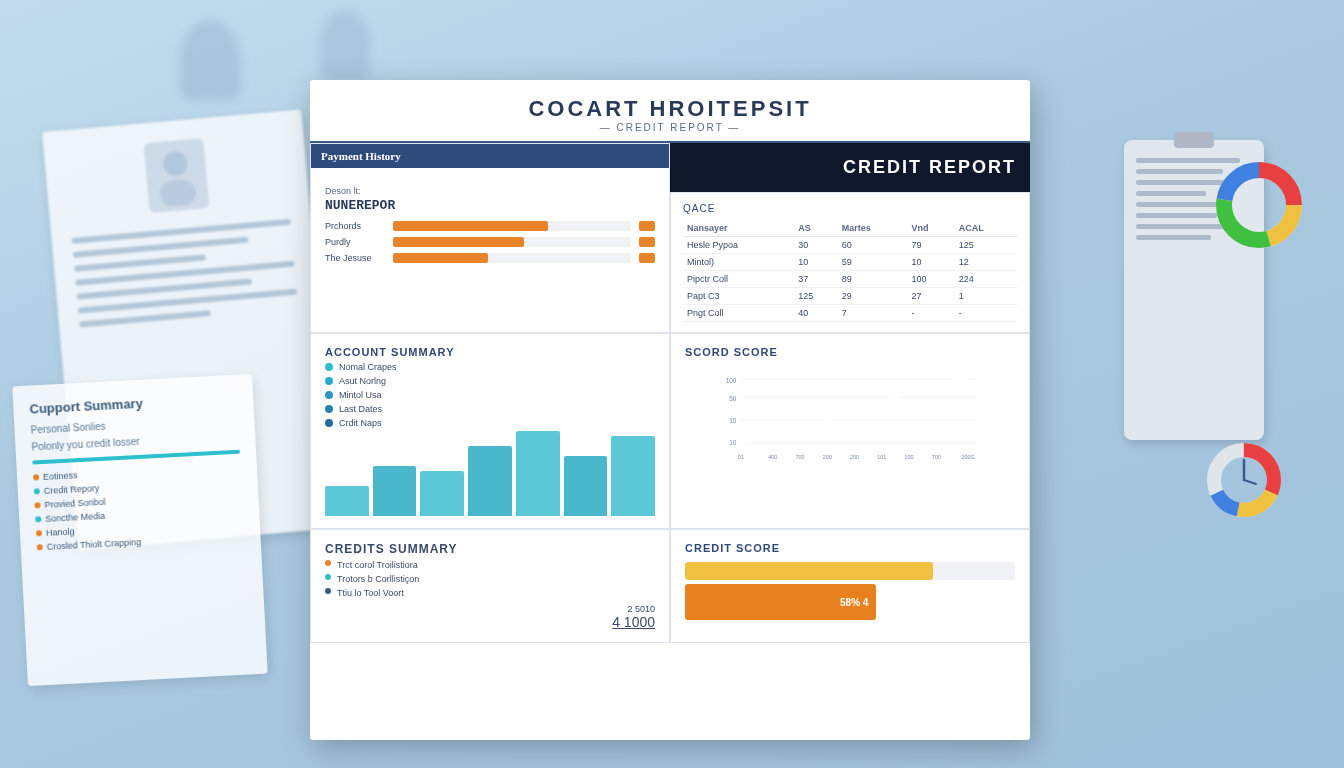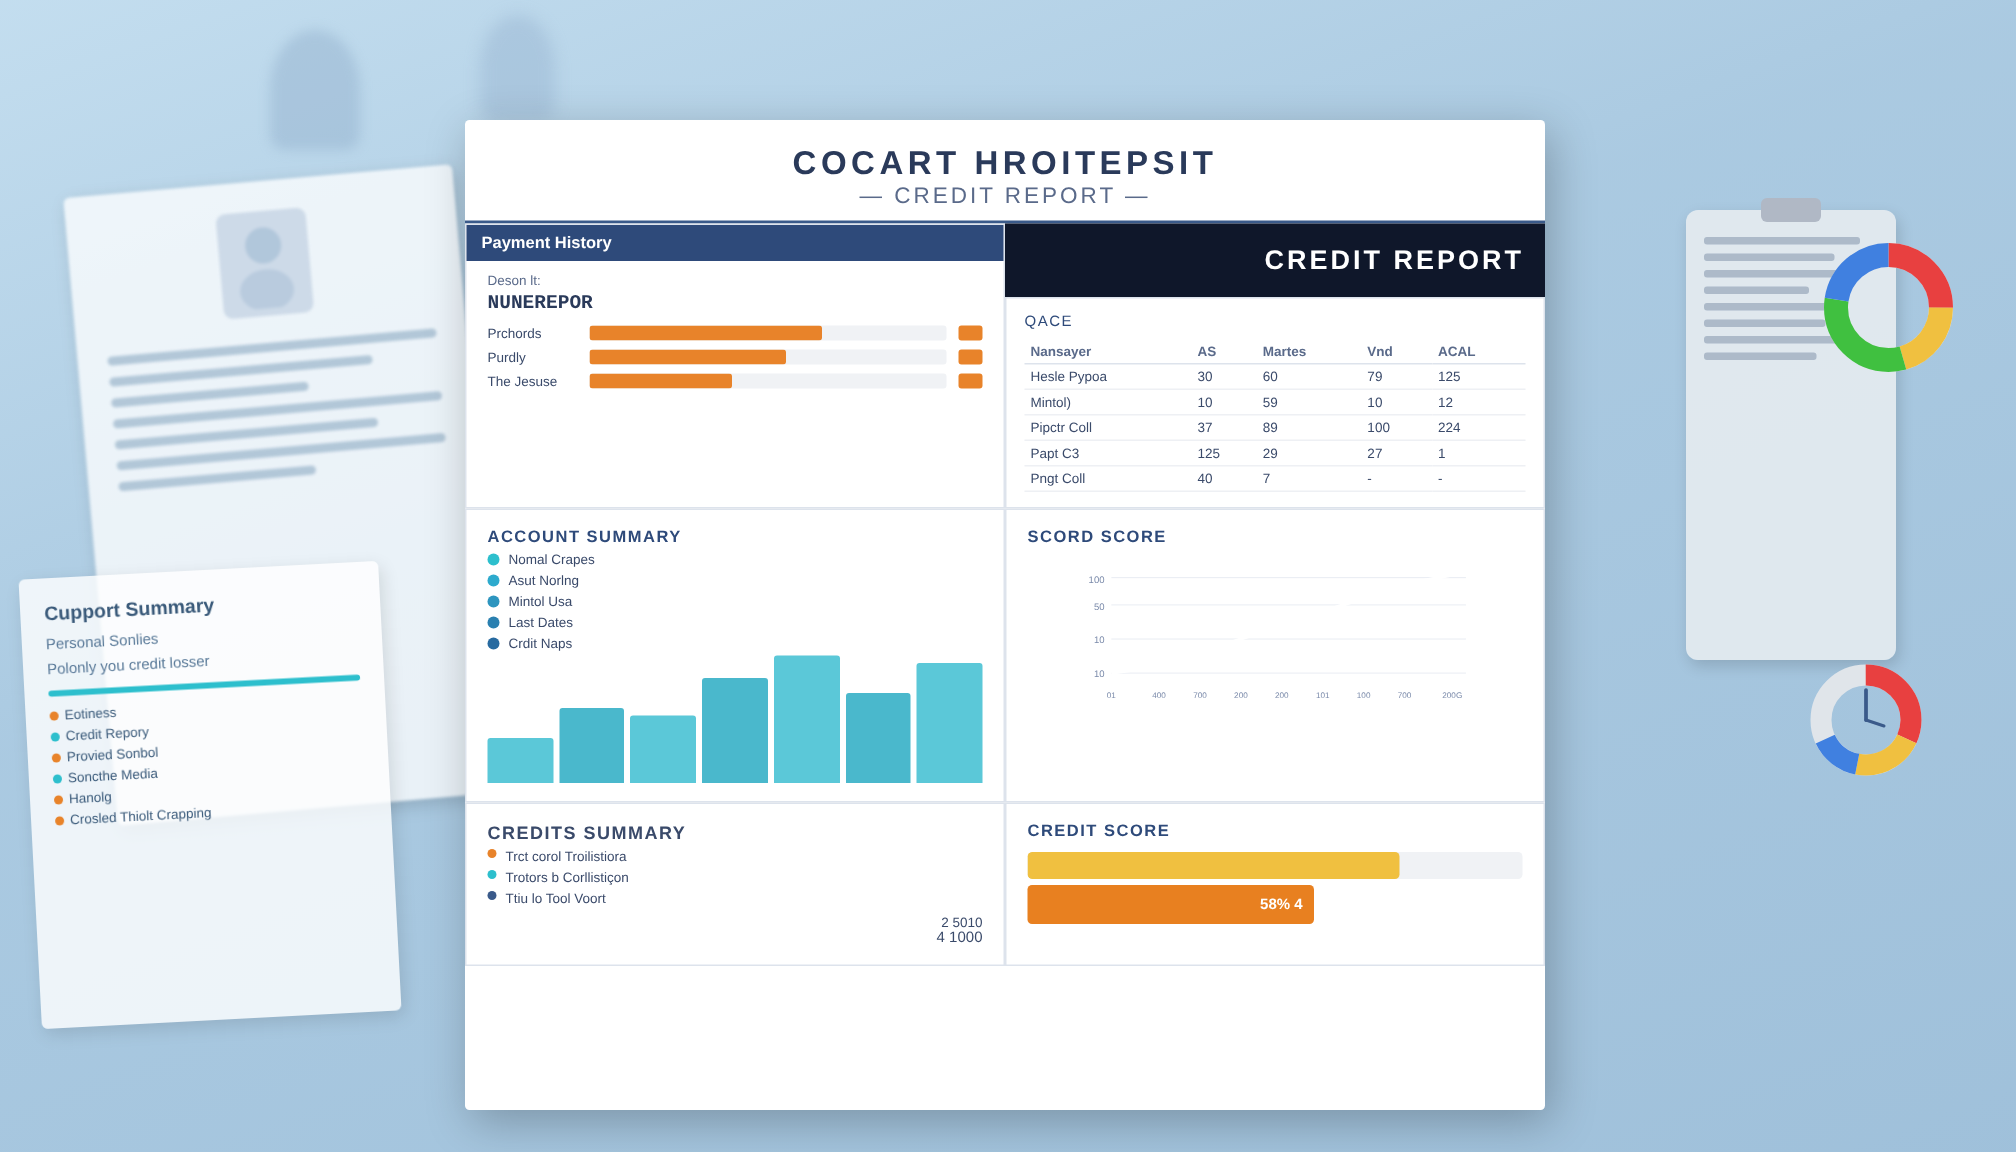--- a/index.html
+++ b/index.html
@@ -222,21 +222,21 @@
 
     .main-title {
       font-size: 22px;
       font-weight: bold;
       color: #2a3a5a;
       letter-spacing: 3px;
       text-transform: uppercase;
     }
 
     .main-subtitle {
-      font-size: 15px;
+      font-size: 10px;
       color: #5a6a8a;
       letter-spacing: 2px;
     }
 
     
     .doc-grid {
       display: grid;
       grid-template-columns: 1fr 1fr;
       grid-template-rows: auto auto auto;
       gap: 0;
@@ -248,21 +248,22 @@
       border: 1px solid #dde3ec;
       padding: 12px 14px;
     }
 
     .section-header-blue {
       background: #2e4a7a;
       color: white;
       padding: 6px 10px;
       font-size: 11px;
       font-weight: bold;
-      margin: -12px -14px 8px;
+      margin: -12px -14px 18px;
+      font-family: Liberation Serif, serif;
     }
 
     
     .section-credit-header {
       background: #0f172a;
       color: white;
       padding: 14px;
       display: flex;
       align-items: center;
       justify-content: flex-end;
@@ -459,21 +460,21 @@
       margin-bottom: 4px;
     }
 
     .score-bar-yellow {
       height: 100%;
       background: #f0c040;
       border-radius: 3px;
     }
 
     .score-bar-orange {
-      height: 26px;
+      height: 36px;
       background: #e88020;
       border-radius: 3px;
       margin-bottom: 4px;
       display: flex;
       align-items: center;
       justify-content: flex-end;
       padding-right: 8px;
     }
 
     .score-percent {
@@ -755,21 +756,21 @@
     <div class="legend-dot" style="background:#2dbfcd;width:6px;height:6px;border-radius:50%"></div>
     <span>Trotors b Corllistiçon</span>
   </div>
           <div class="credits-item">
     <div class="legend-dot" style="background:#3a5a8a;width:6px;height:6px;border-radius:50%"></div>
     <span>Ttiu lo Tool Voort</span>
   </div>
         </div>
       <div class="credits-num" id="credits-numbers">
           <div style="font-size: 9px; color: rgb(58, 74, 106);">2  5010</div>
-          <div style="font-size: 10px; color: rgb(58, 74, 106);">4  1000</div>
+          <div style="font-size: 14px; color: rgb(58, 74, 106); text-decoration: underline;">4  1000</div>
         </div>
     </div>
 
     <div class="section-credit-score">
       <div class="section-title-sm">CREDIT SCORE</div>
       <div class="score-bar-container">
         <div class="score-bar-track">
           <div class="score-bar-yellow" style="width:75%"></div>
         </div>
         <div class="score-bar-orange" style="width:58%">

